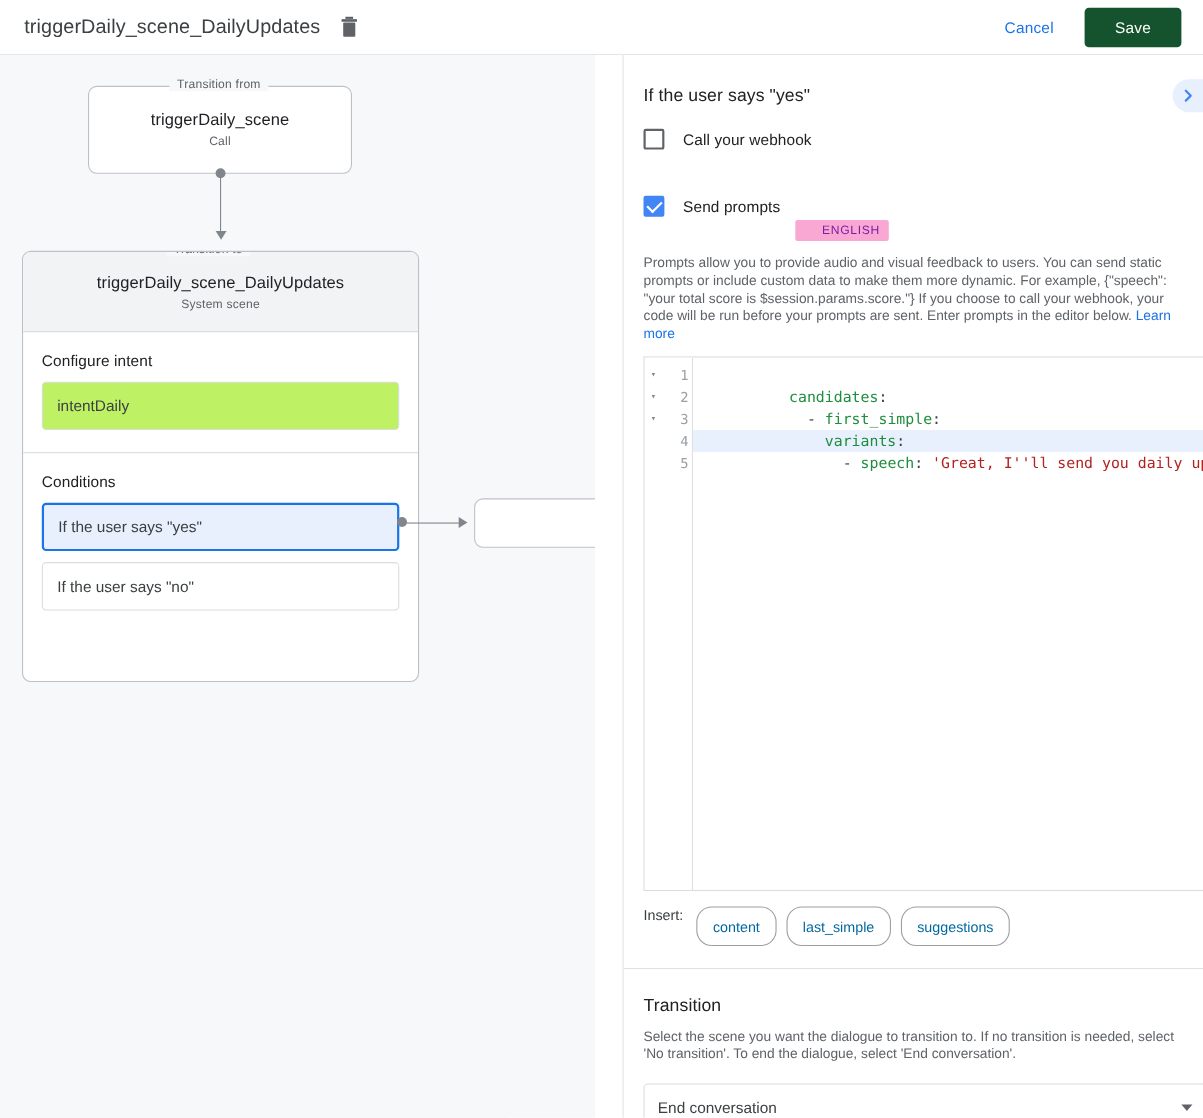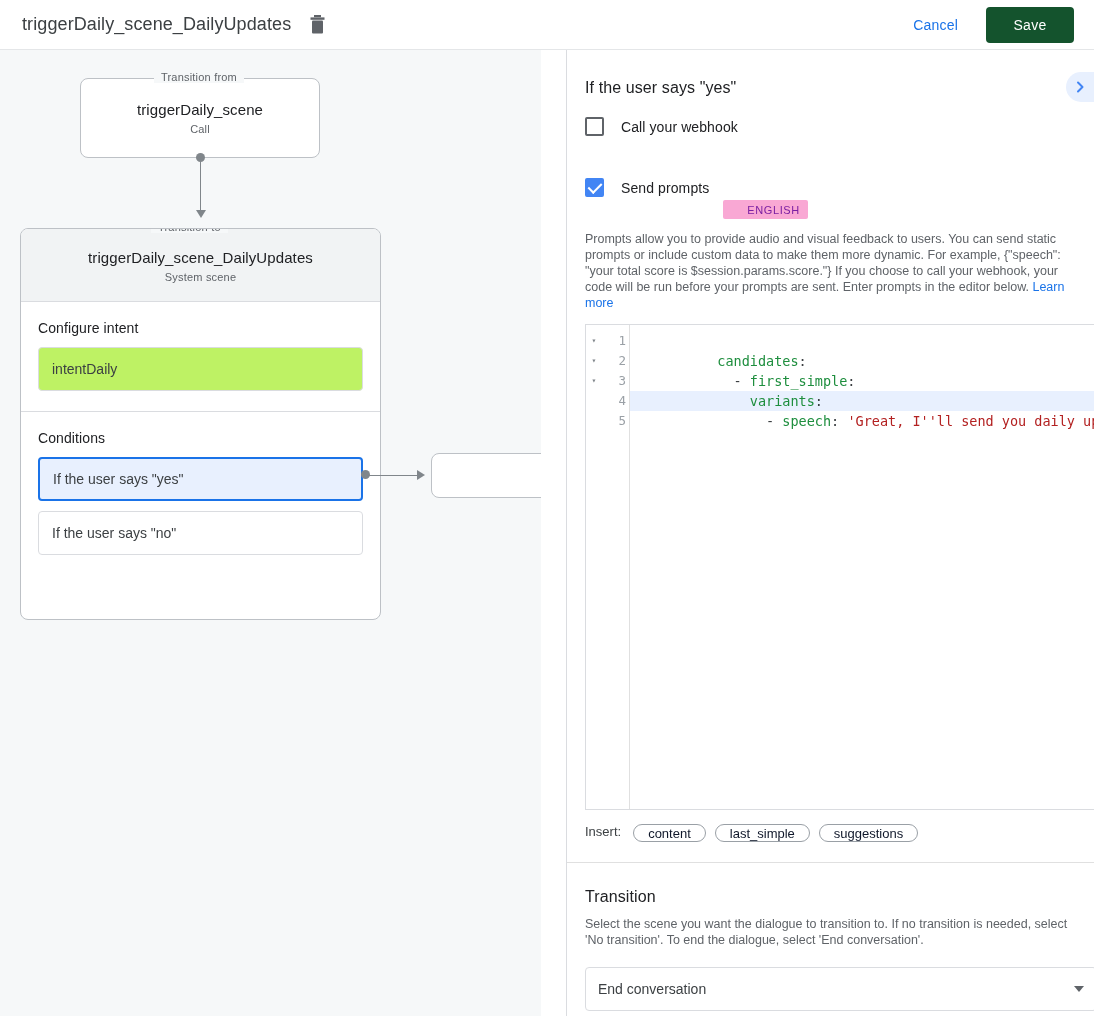--- a/index.html
+++ b/index.html
@@ -311,24 +311,24 @@
   .tok-str { color: #b32121; }
 
   .insert-row {
     display: flex; align-items: flex-start;
     margin-top: 14px;
   }
   .insert-label { font-size: 13px; color: #3c4043; margin-right: 12px; }
   .chip {
     border: 1px solid #9aa0a6;
     border-radius: 14px;
-    height: 18px;
+    height: 36px;
     padding: 0 14px;
     display: flex; align-items: center;
-    font-size: 13px; color: #0f172a;
+    font-size: 13px; color: #0369a1;
     margin-right: 9px;
     cursor: pointer;
     background: #fff;
   }
 
   .hr {
     margin-top: 20px;
     width: 527px; height: 1px; background: #e0e0e0;
     margin-left: -18px;
   }

